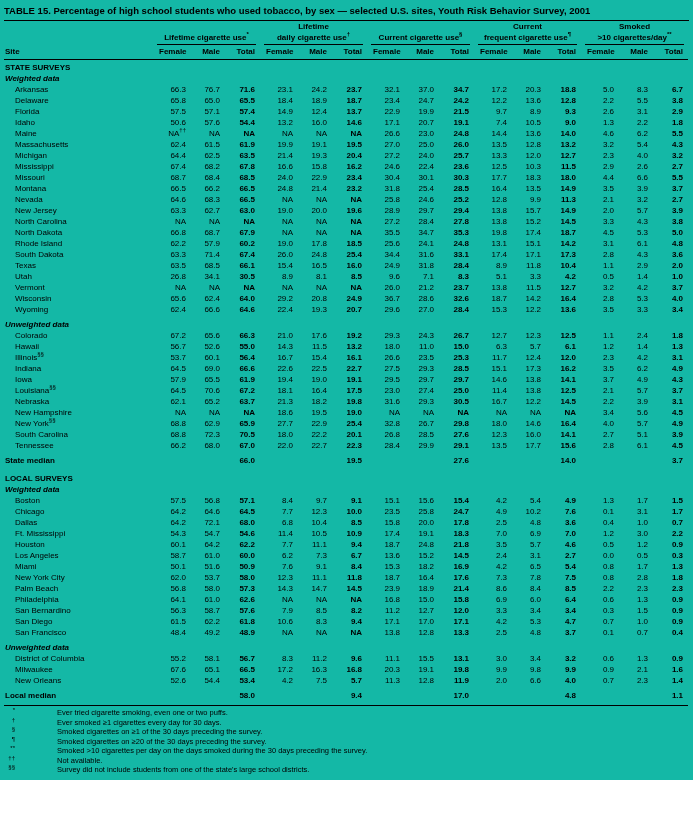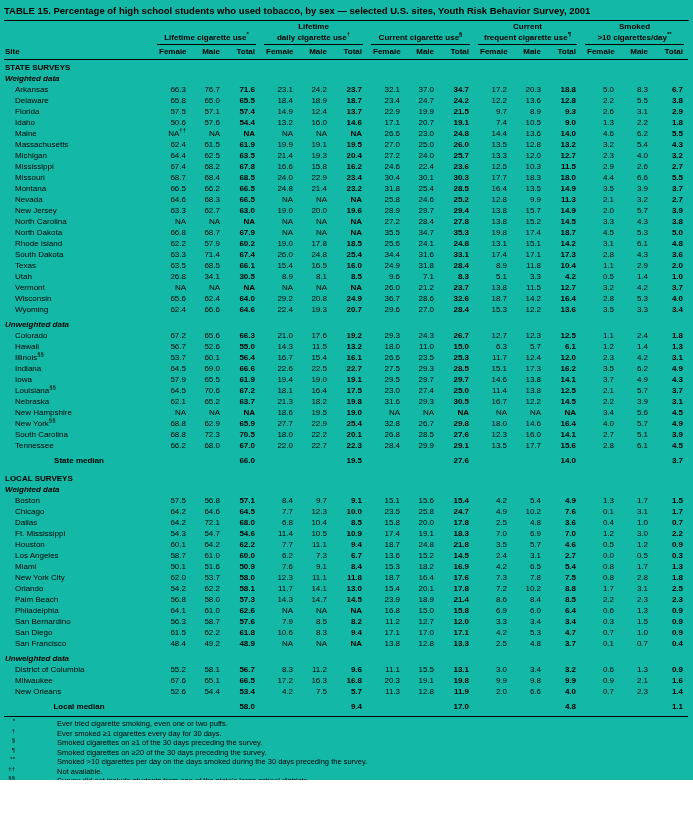--- a/index.html
+++ b/index.html
@@ -22,21 +22,21 @@
   .site-h{text-align:left;padding-left:1px;}
   .num{text-align:right;padding-right:5px;}
   td.gs{padding-left:6px;}
   tbody td.site{padding-left:11px;}
   tbody tr.group td,tbody tr.sub td{font-weight:bold;padding-left:1px;}
   tbody tr.group td{padding-top:3px;}
   tbody tr.sub td{padding-top:4px;font-style:italic;}
   tbody tr.group + tr.sub td{padding-top:0;}
   tbody tr.data td.total,tbody tr.median td{font-weight:bold;}
   tbody tr.median td{padding-top:4px;padding-bottom:4px;}
-  tbody tr.median td.site{padding-left:1px;text-align:center;}
+  tbody tr.median td.site{padding-left:1px;}
   tbody tr:first-child td{padding-top:2px;}
   tbody tr:last-child td{border-bottom:1px solid #000;}
   sup{font-size:6px;line-height:0;}
   .footnotes{margin-top:2px;}
   .fn{font-size:7.5px;line-height:9.5px;}
   .fm{display:inline-block;width:11px;text-align:right;}
   .ft{padding-left:2px;margin-left:40px;}
 </style>
 </head>
 <body>
@@ -857,38 +857,20 @@
           <td class="num">16.4</td>
           <td class="num total">17.6</td>
           <td class="num gs">7.3</td>
           <td class="num">7.8</td>
           <td class="num total">7.5</td>
           <td class="num gs">0.8</td>
           <td class="num">2.8</td>
           <td class="num total">1.8</td>
         </tr>
         <tr class="data">
-          <td class="site">Orlando</td>
-          <td class="num gs">54.2</td>
-          <td class="num">62.2</td>
-          <td class="num total">58.1</td>
-          <td class="num gs">11.7</td>
-          <td class="num">14.1</td>
-          <td class="num total">13.0</td>
-          <td class="num gs">15.4</td>
-          <td class="num">20.1</td>
-          <td class="num total">17.8</td>
-          <td class="num gs">7.2</td>
-          <td class="num">10.2</td>
-          <td class="num total">8.8</td>
-          <td class="num gs">1.7</td>
-          <td class="num">3.1</td>
-          <td class="num total">2.5</td>
-        </tr>
-        <tr class="data">
           <td class="site">Palm Beach</td>
           <td class="num gs">56.8</td>
           <td class="num">58.0</td>
           <td class="num total">57.3</td>
           <td class="num gs">14.3</td>
           <td class="num">14.7</td>
           <td class="num total">14.5</td>
           <td class="num gs">23.9</td>
           <td class="num">18.9</td>
           <td class="num total">21.4</td>

